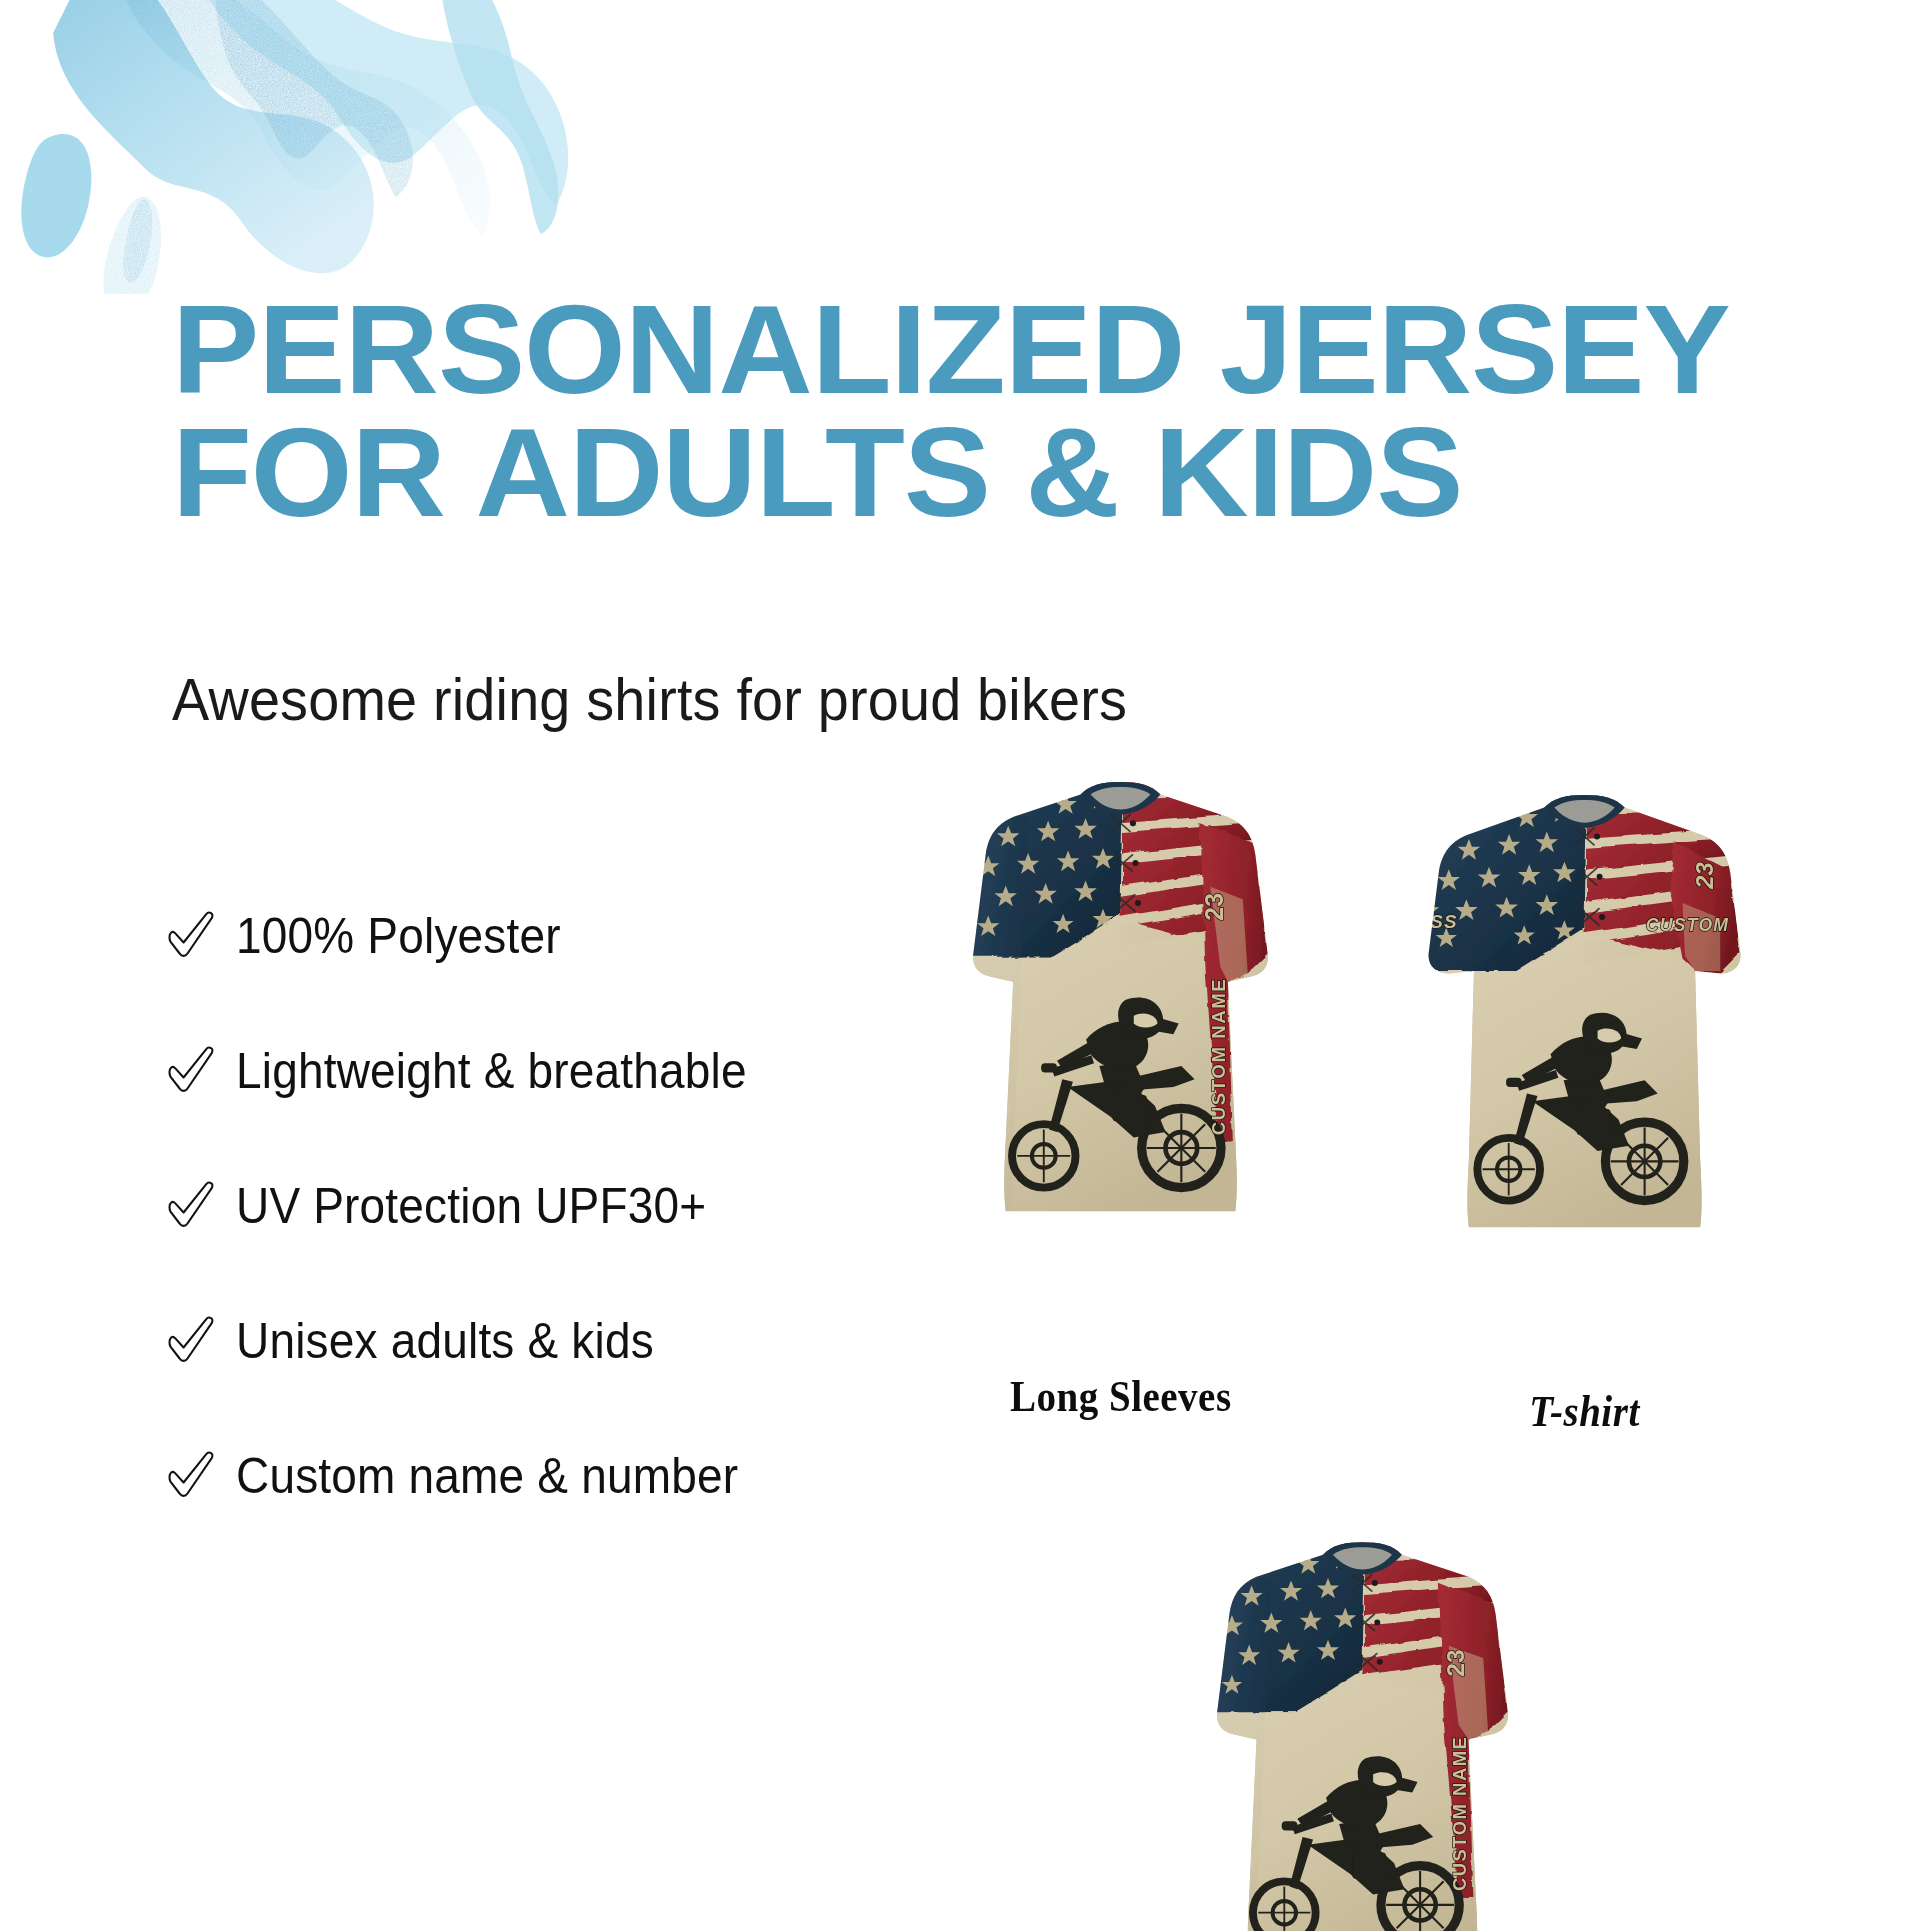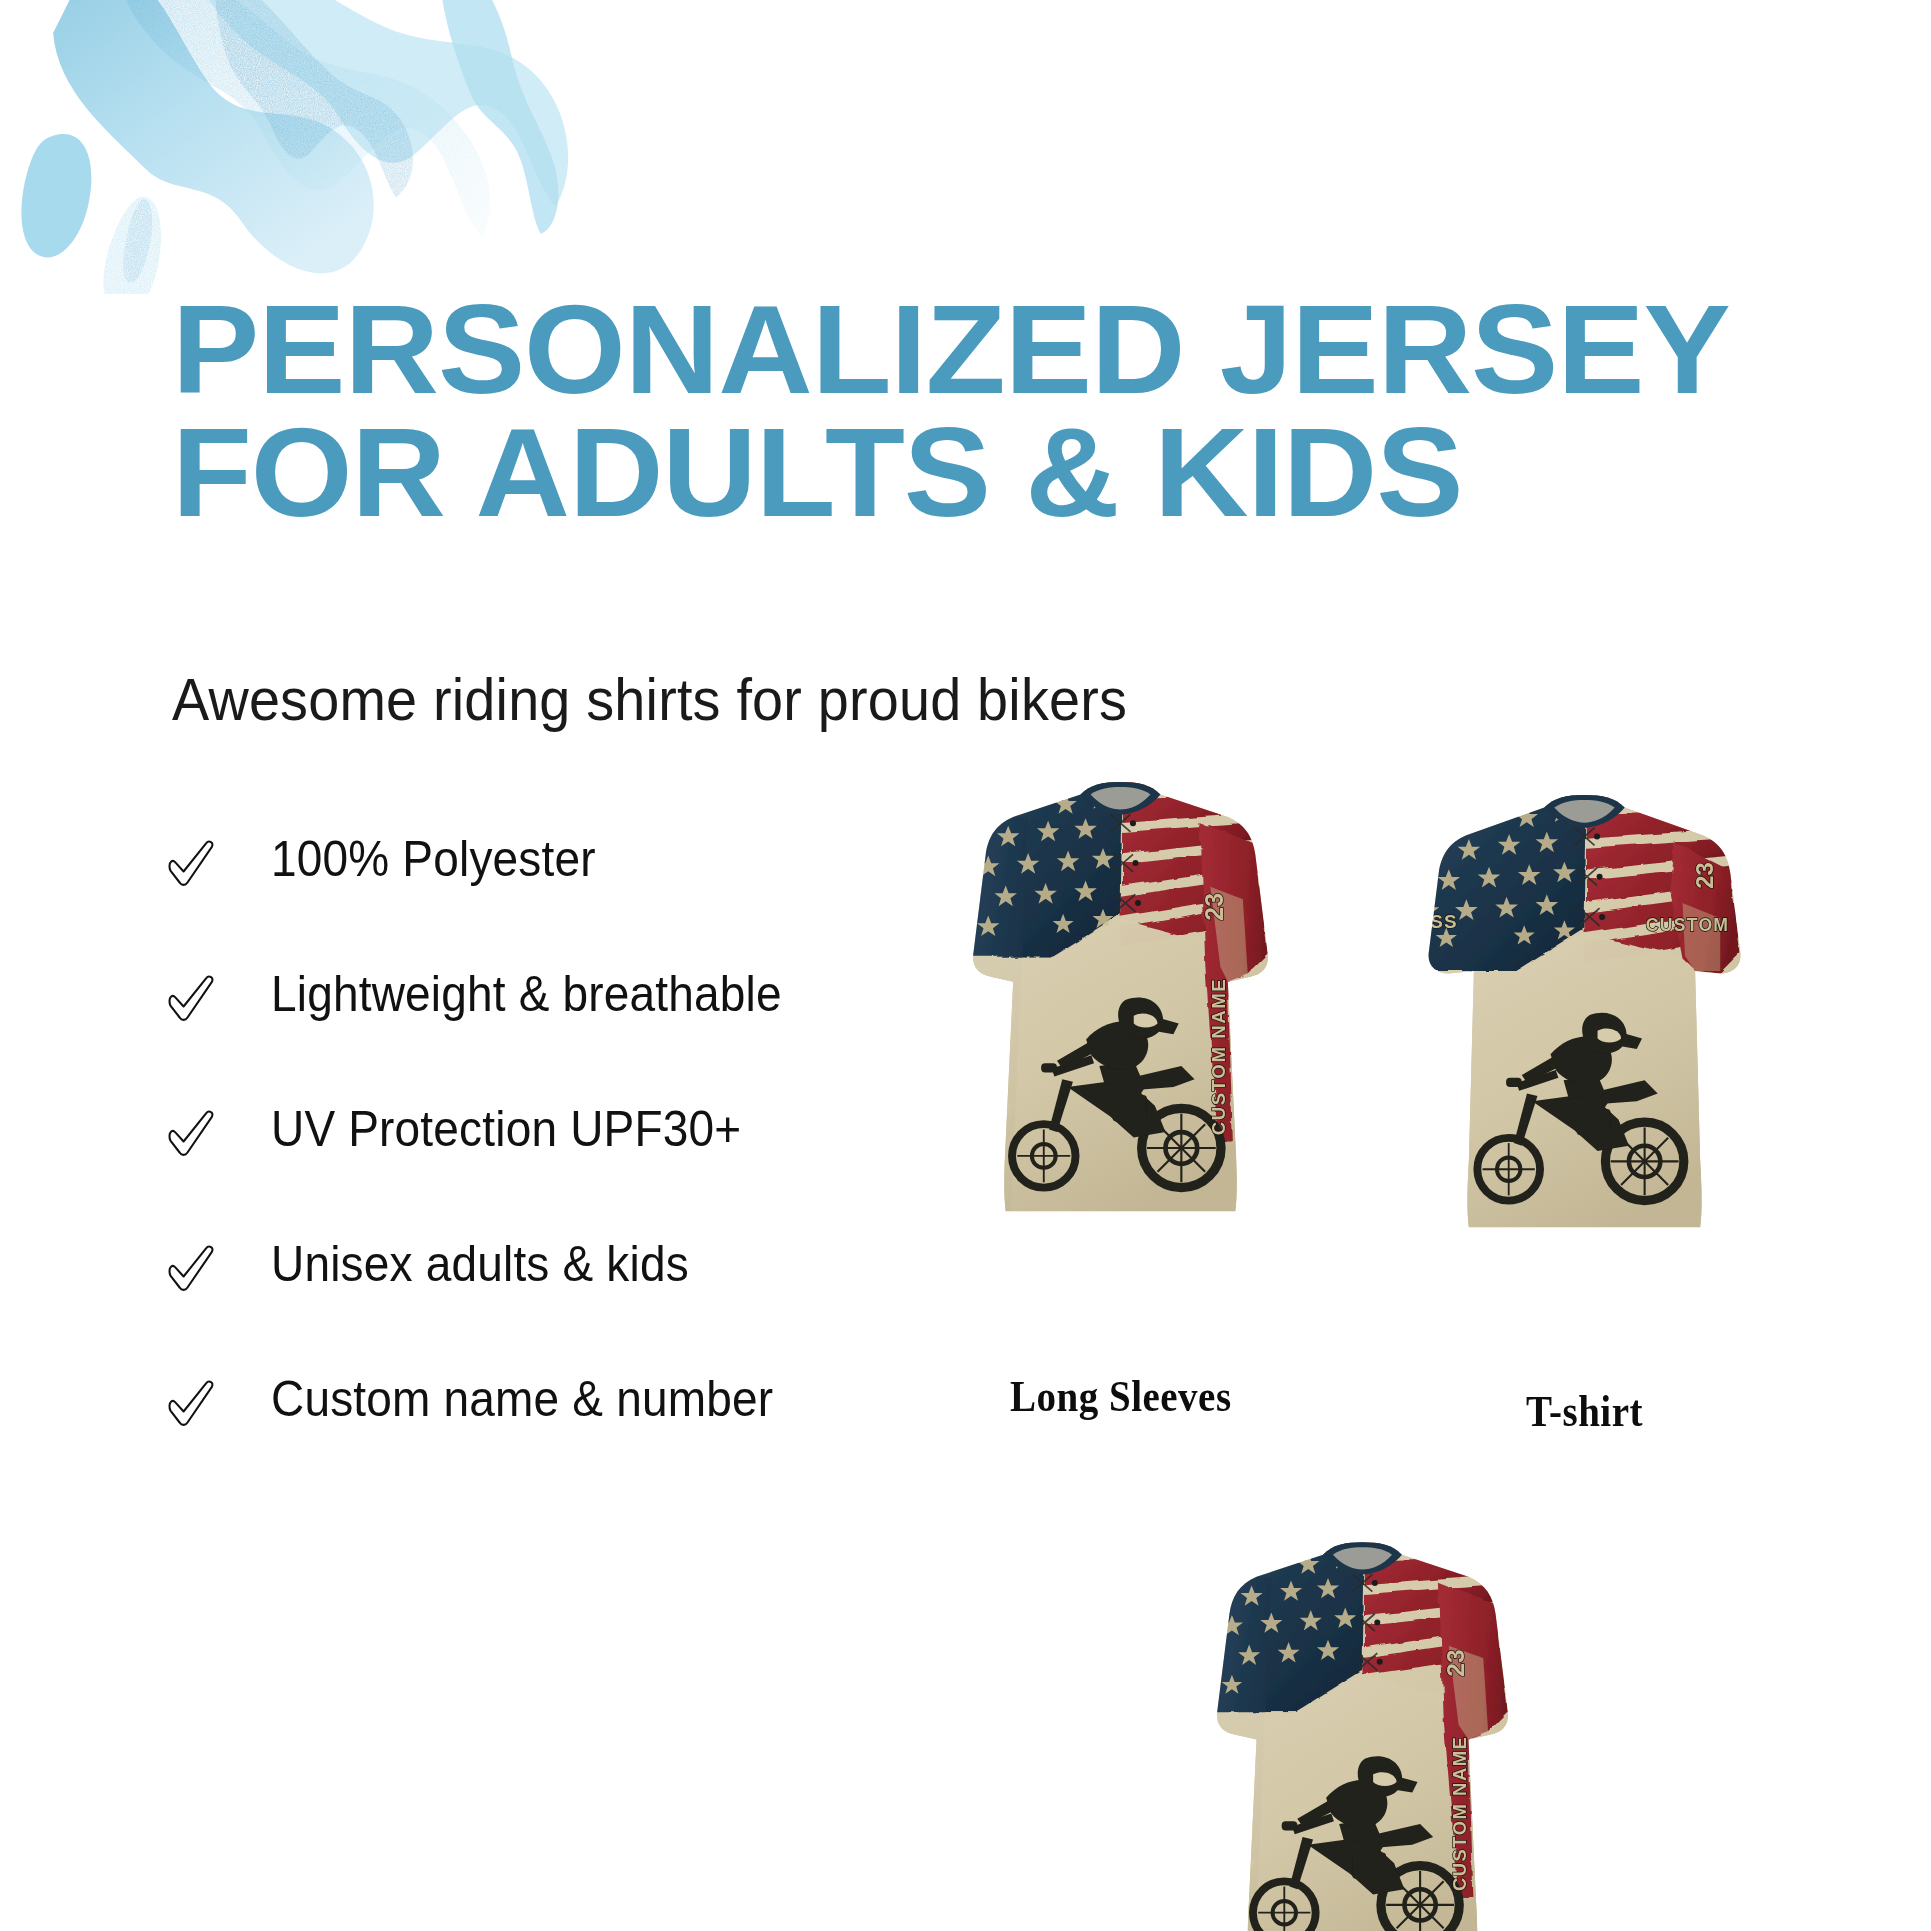--- a/index.html
+++ b/index.html
@@ -42,23 +42,22 @@
     transform:scaleX(0.93);
     transform-origin:left top;
     white-space:nowrap;
   }
 
   
   .features{
     position:absolute;left:162px;top:816px;width:830px;
   }
   .feature{
-    display:flex;align-items:flex-start;
+    display:flex;align-items:flex-end;
     height:135px;
-    gap:35px;
   }
   .feature .tick{
     width:60px;height:60px;flex:0 0 60px;
     margin-right:13.5px;margin-top:3.9px;
     display:block;
   }
   .feature .tick svg{display:block;width:100%;height:100%;}
   .feature .txt{
     font-family:"Liberation Sans", sans-serif;
     font-weight:400;
@@ -83,21 +82,21 @@
     color:#0d0d0d;
     letter-spacing:0.5px;
     white-space:nowrap;
     transform:scaleY(1.12);
   }
   
   #prod-long   {left:19.3px;  top:0px;   width:377px;}
   #prod-long   .shot{height:599px;}
   #prod-long   .caption{top:606px;}
 
-  #prod-tshirt {left:483px; top:14.5px;  width:377px;}
+  #prod-tshirt {left:483px; top:14.5px;  width:377px;font-style:italic;}
   #prod-tshirt .shot{height:579px;}
   #prod-tshirt .caption{top:606px;}
 
   #prod-kid    {left:261px; top:763px; width:377px;}
   #prod-kid    .shot{height:579px;}
 
   .shot svg{display:block;width:100%;height:100%;}
 </style>
 </head>
 <body>

